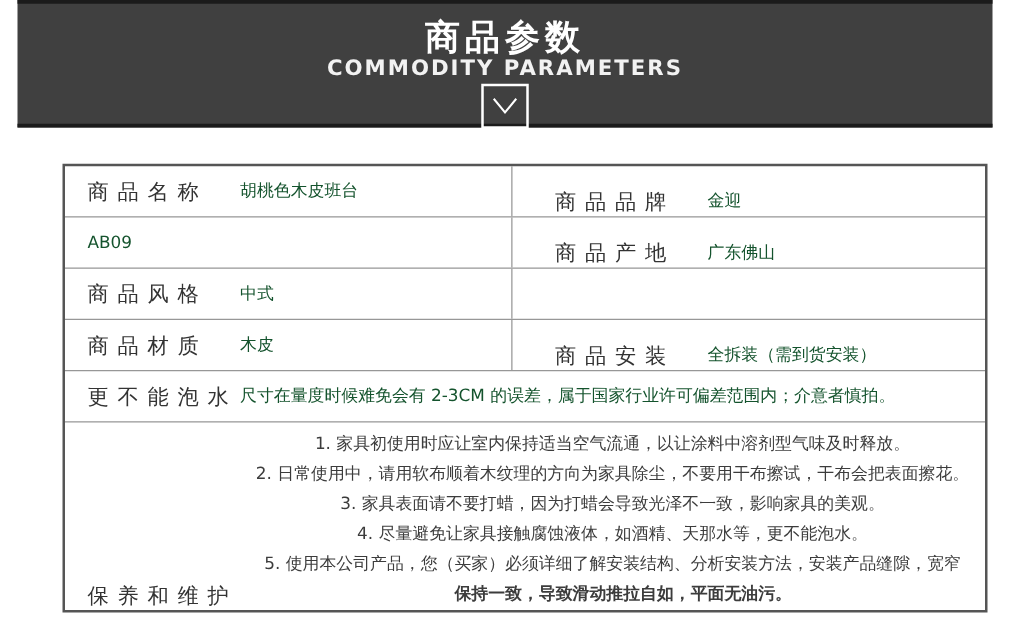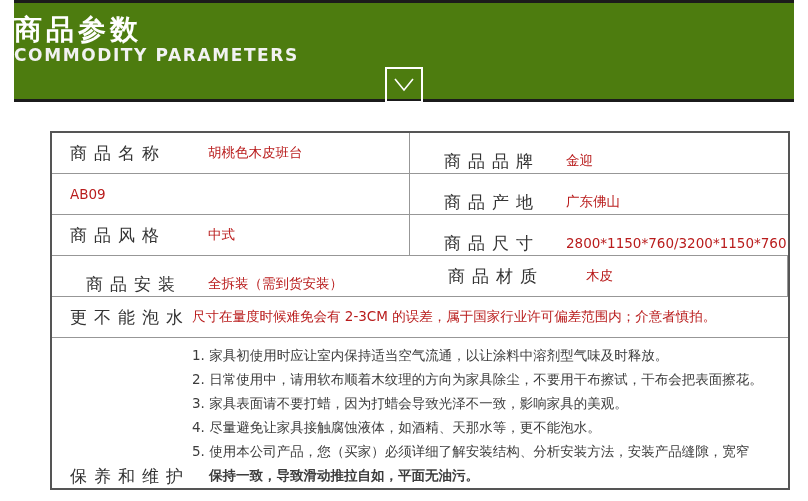--- a/index.html
+++ b/index.html
@@ -2,23 +2,23 @@
 <html><head>
 <meta charset="utf-8">
 <style>
   html,body { margin:0; padding:0; }
   body {
     width:808px; height:501px; background:#ffffff; overflow:hidden;
     font-family:"DejaVu Sans","Liberation Sans",sans-serif;
   }
   
   .banner {
-    margin:0 14px; height:96px; background:#4d7c0f;
+    margin:0 14px; height:96px; background:#404040;
     border-top:3px solid #1b1b1b; border-bottom:3px solid #1b1b1b;
-    text-align:left;
+    text-align:center;
   }
   .banner-title {
     color:#ffffff; font-size:28px; font-weight:bold; letter-spacing:4px;
     padding-top:11px; line-height:32px;
   }
   .banner-sub {
     color:#f2f2f2; font-size:17px; font-weight:bold; letter-spacing:1.6px;
     margin-top:3px; line-height:13px;
   }
   .chev-box {
@@ -26,36 +26,36 @@
     margin:5px auto 0; display:flex; align-items:center; justify-content:center;
     background:transparent;
   }
   .chev-box svg { display:block; }
   
   .spec-table {
     margin:29px 18px 0 50px; border:2px solid #555555; background:#ffffff;
   }
   .spec-row { display:flex; height:41px; border-bottom:1px solid #979797; box-sizing:border-box; }
   .cell { display:flex; align-items:center; box-sizing:border-box; overflow:hidden; }
-  .cell-l { width:358px; border-right:1px solid #979797; padding-left:18px;gap:16px; }
+  .cell-l { width:358px; border-right:1px solid #979797; padding-left:18px; }
   .cell-r { flex:1; padding-left:34px;margin-top:16px; }
   .cell-full { flex:1; padding-left:18px; }
   .lbl {
     font-size:17px; color:#333333; letter-spacing:7px;
     width:122px; flex-shrink:0; white-space:nowrap;
   }
-  .val { font-size:13.5px; color:#b91c1c; white-space:nowrap; }
+  .val { font-size:13.5px; color:#14532d; white-space:nowrap; }
   
   .maint-row { display:flex; height:150px; box-sizing:border-box; }
   .maint-label {
     width:140px; padding-left:18px; display:flex; align-items:flex-end;
     box-sizing:border-box; flex-shrink:0;
   }
   .maint-content { flex:1; padding-top:5px; overflow:hidden; }
-  .maint-line { font-size:13.5px; color:#3c3c3c; line-height:24px; white-space:nowrap; }
+  .maint-line { font-size:13.5px; color:#3c3c3c; line-height:24px; white-space:nowrap;text-align:center; }
   .maint-line.cont { padding-left:17px;font-weight:bold; }
 </style>
 </head>
 <body>
 
 <div class="banner">
   <div class="banner-title">商品参数</div>
   <div class="banner-sub">COMMODITY PARAMETERS</div>
   <div class="chev-box">
     <svg width="24" height="20" viewBox="0 0 24 20">
@@ -85,34 +85,30 @@
       <span class="lbl">商品产地</span>
       <span class="val">广东佛山</span>
     </div>
   </div>
 
   <div class="spec-row">
     <div class="cell cell-l">
       <span class="lbl">商品风格</span>
       <span class="val">中式</span>
     </div>
-    <div class="cell cell-r">
-      <span class="lbl">商品尺寸</span>
-      <span class="val">2800*1150*760/3200*1150*760</span>
-    </div>
   </div>
 
   <div class="spec-row">
+    <div class="cell cell-l">
+      <span class="lbl">商品材质</span>
+      <span class="val">木皮</span>
+    </div>
     <div class="cell cell-r">
       <span class="lbl">商品安装</span>
       <span class="val">全拆装（需到货安装）</span>
-    </div>
-    <div class="cell cell-l">
-      <span class="lbl">商品材质</span>
-      <span class="val">木皮</span>
     </div>
   </div>
 
   <div class="spec-row">
     <div class="cell cell-full">
       <span class="lbl">更不能泡水</span>
       <span class="val">尺寸在量度时候难免会有 2-3CM 的误差，属于国家行业许可偏差范围内；介意者慎拍。</span>
     </div>
   </div>
 

